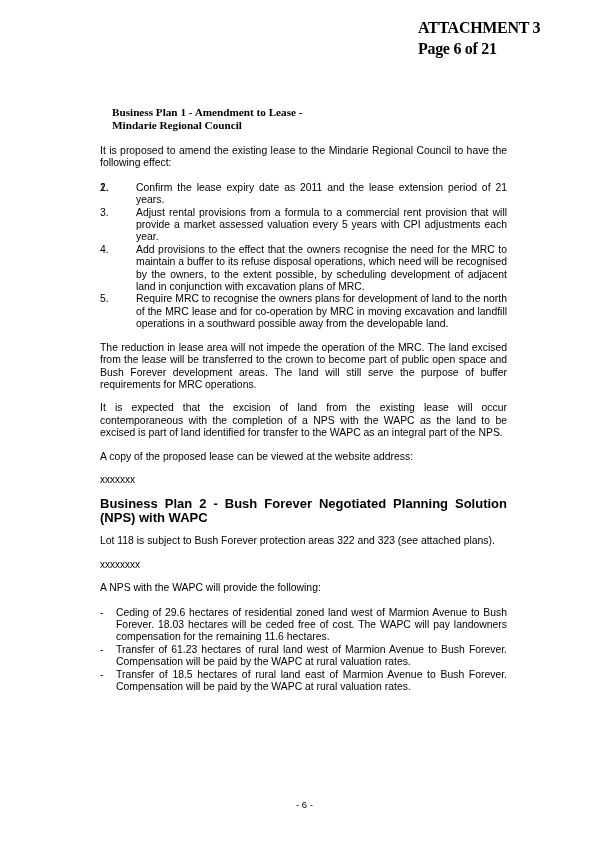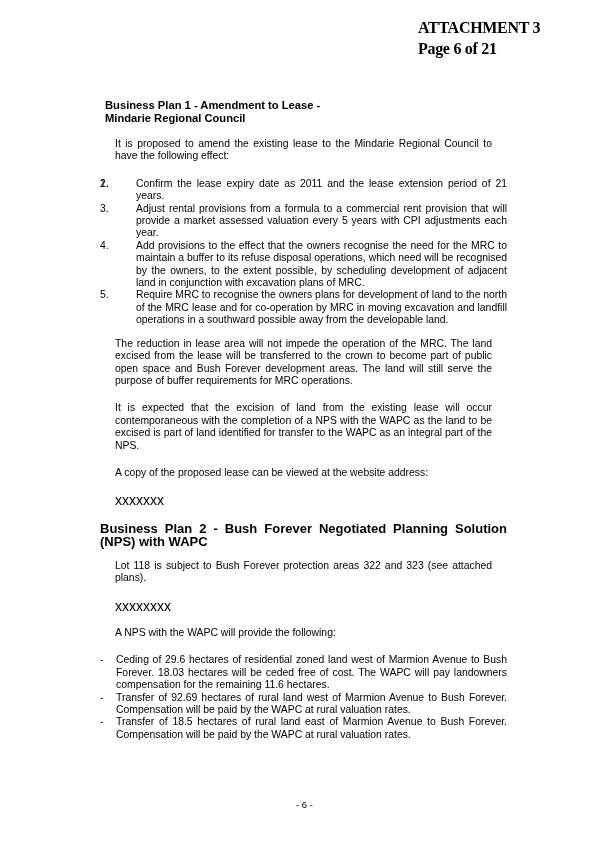--- a/index.html
+++ b/index.html
@@ -30,32 +30,33 @@
       top: 94px;
       width: 407px;
       font-family: "Liberation Sans", "DejaVu Sans", sans-serif;
       font-size: 10.4px;
       line-height: 12.4px;
     }
     .h1 {
       font-weight: bold;
       font-size: 11.2px;
       line-height: 13px;
-      margin: 5px;
+      margin: 12px;
+      font-family: Liberation Serif, serif;
     }
     .h2 {
       font-weight: bold;
       font-size: 13px;
       line-height: 13.5px;
       margin: 0;
       text-align: justify;
       text-align-last: left;
     }
     p {
-      margin: 15px;
+      margin: 0;
       text-align: justify;
     }
     .gap-l { margin-top: 13px; }
     .gap-m { margin-top: 11px; }
     ol.num {
       list-style: none;
       padding: 0;
       margin: 12px 0 0 0;
     }
     ol.num li {
@@ -77,21 +78,21 @@
       position: relative;
       padding-left: 16px;
       text-align: justify;
     }
     ul.dash li .marker {
       position: absolute;
       left: 0;
       top: 0;
     }
     .url {
-      font-size: 14px;
+      font-size: 10px;
     }
     .page-number {
       position: absolute;
       left: 0;
       width: 609px;
       top: 799px;
       text-align: center;
       font-family: "Liberation Sans", "DejaVu Sans", sans-serif;
       font-size: 9.5px;
     }
@@ -133,19 +134,19 @@
 
   <p class="gap-m">Lot 118 is subject to Bush Forever protection areas 322 and 323 (see attached plans).</p>
 
 
   <p class="gap-m url">xxxxxxxx</p>
 
   <p class="gap-m">A NPS with the WAPC will provide the following:</p>
 
   <ul class="dash">
     <li><span class="marker">-</span><span>Ceding of 29.6 hectares of residential zoned land west of Marmion Avenue to Bush Forever. 18.03 hectares will be ceded free of cost. The WAPC will pay landowners compensation for the remaining 11.6 hectares.</span></li>
-    <li><span class="marker">-</span><span>Transfer of 92.69 hectares of rural land west of Marmion Avenue to Bush Forever. Compensation will be paid by the WAPC at rural valuation rates.</span></li>
+    <li><span class="marker">-</span><span>Transfer of 61.23 hectares of rural land west of Marmion Avenue to Bush Forever. Compensation will be paid by the WAPC at rural valuation rates.</span></li>
     <li><span class="marker">-</span><span>Transfer of 18.5 hectares of rural land east of Marmion Avenue to Bush Forever. Compensation will be paid by the WAPC at rural valuation rates.</span></li>
   </ul>
 
 </div>
 
 <div class="page-number">- 6 -</div>
 
 </body></html>

